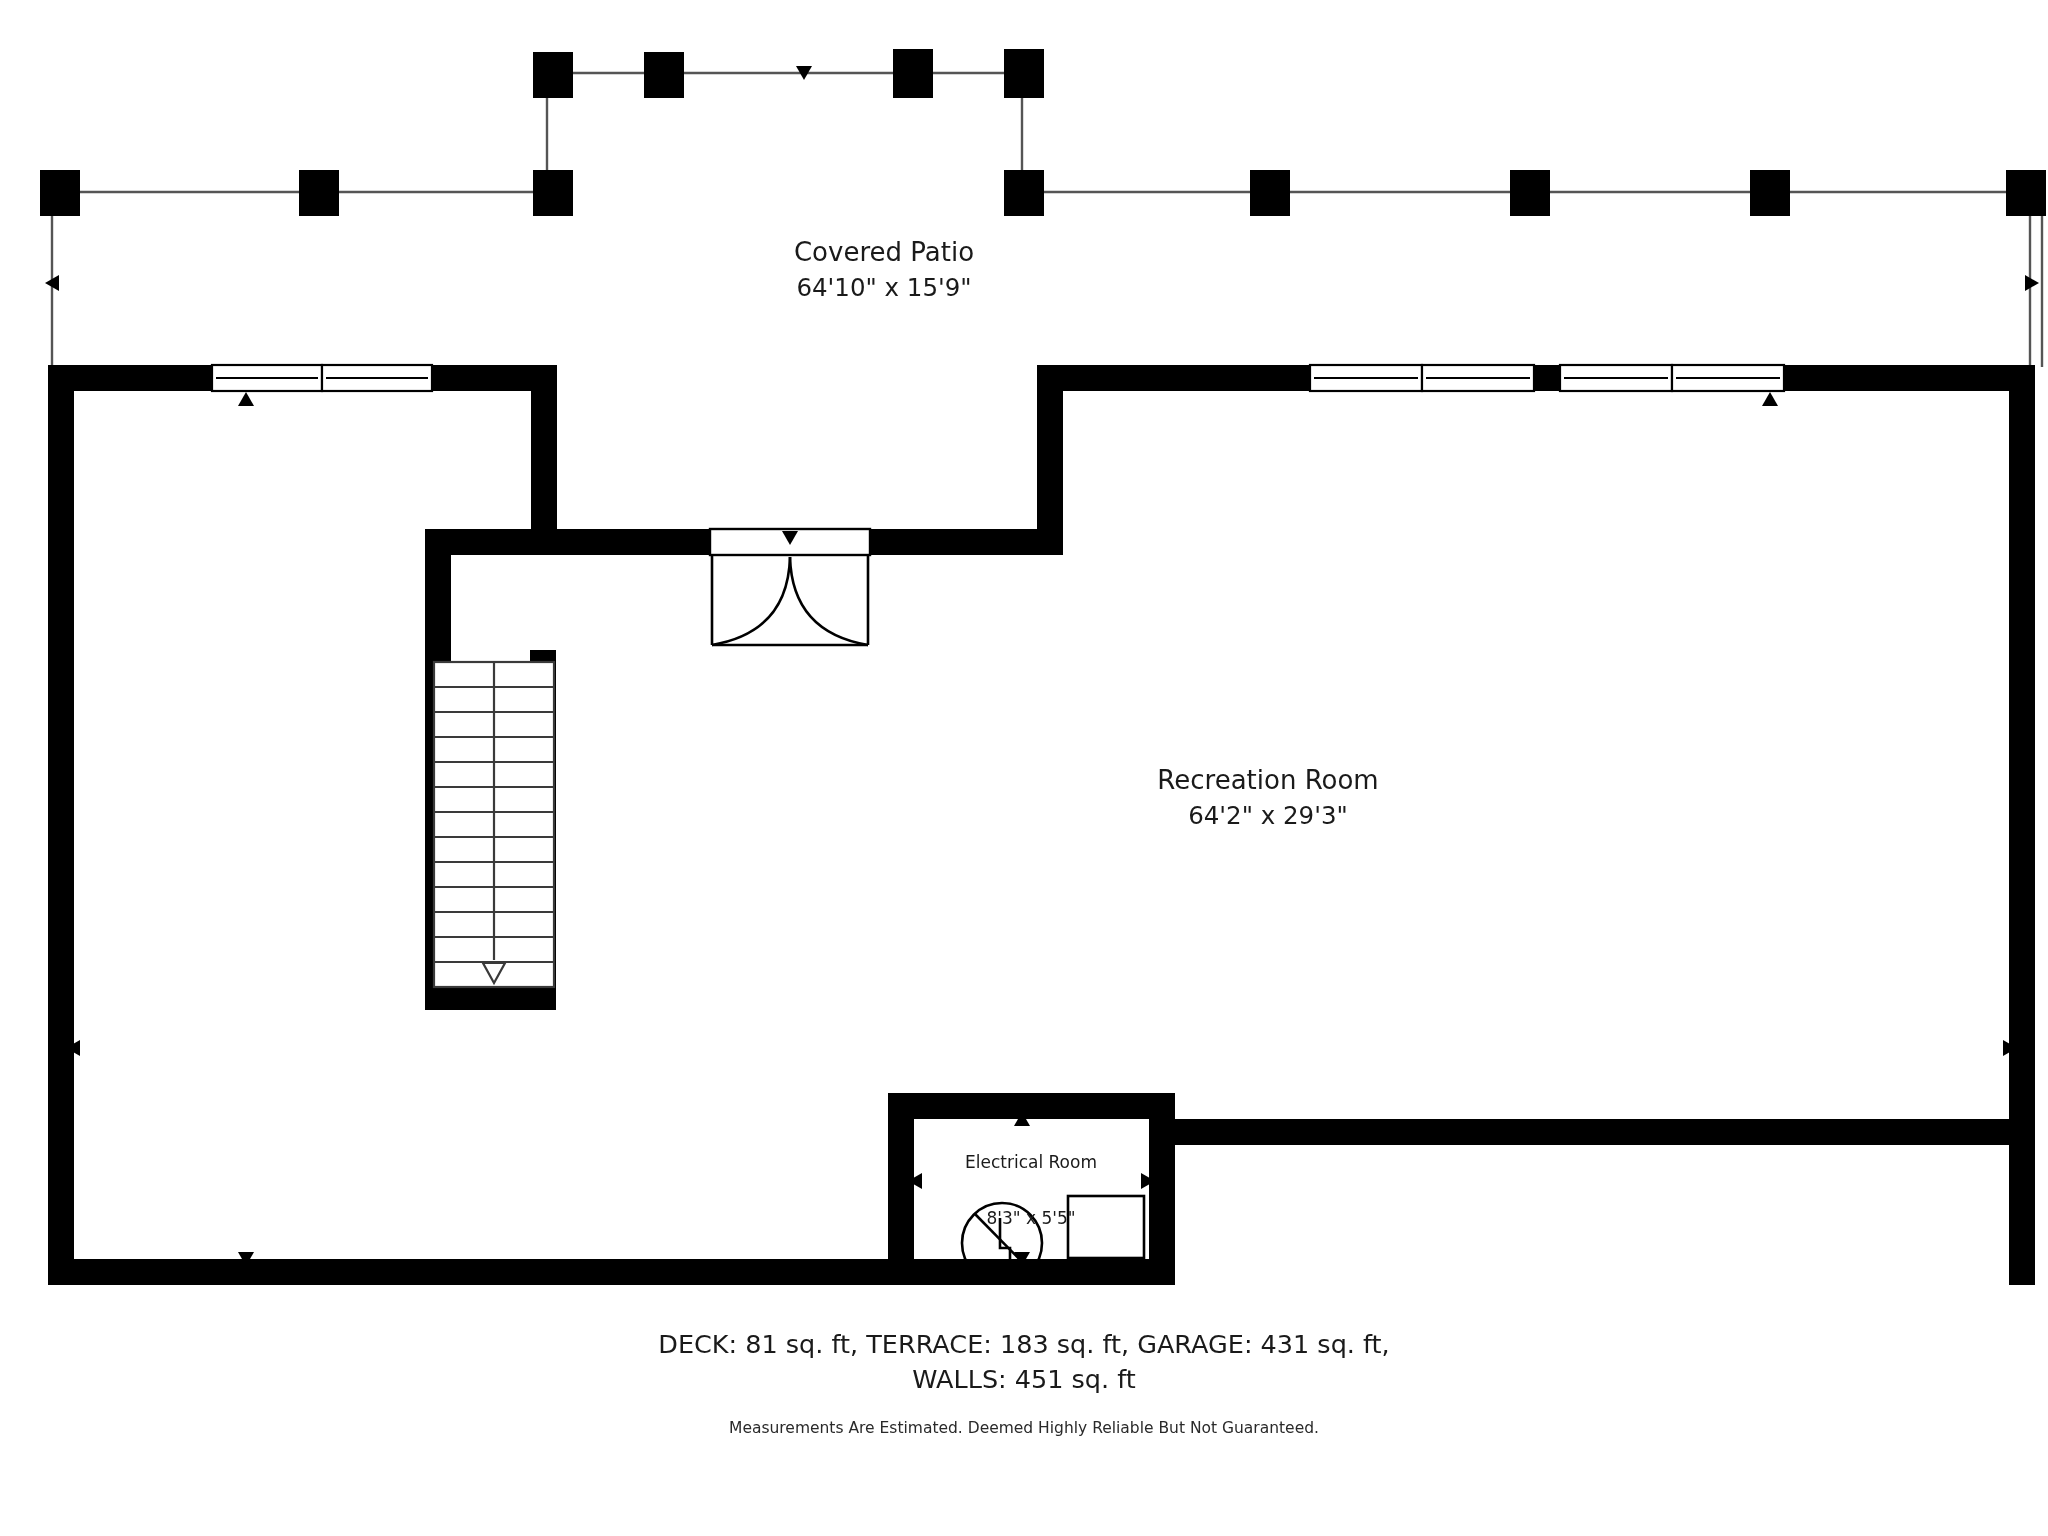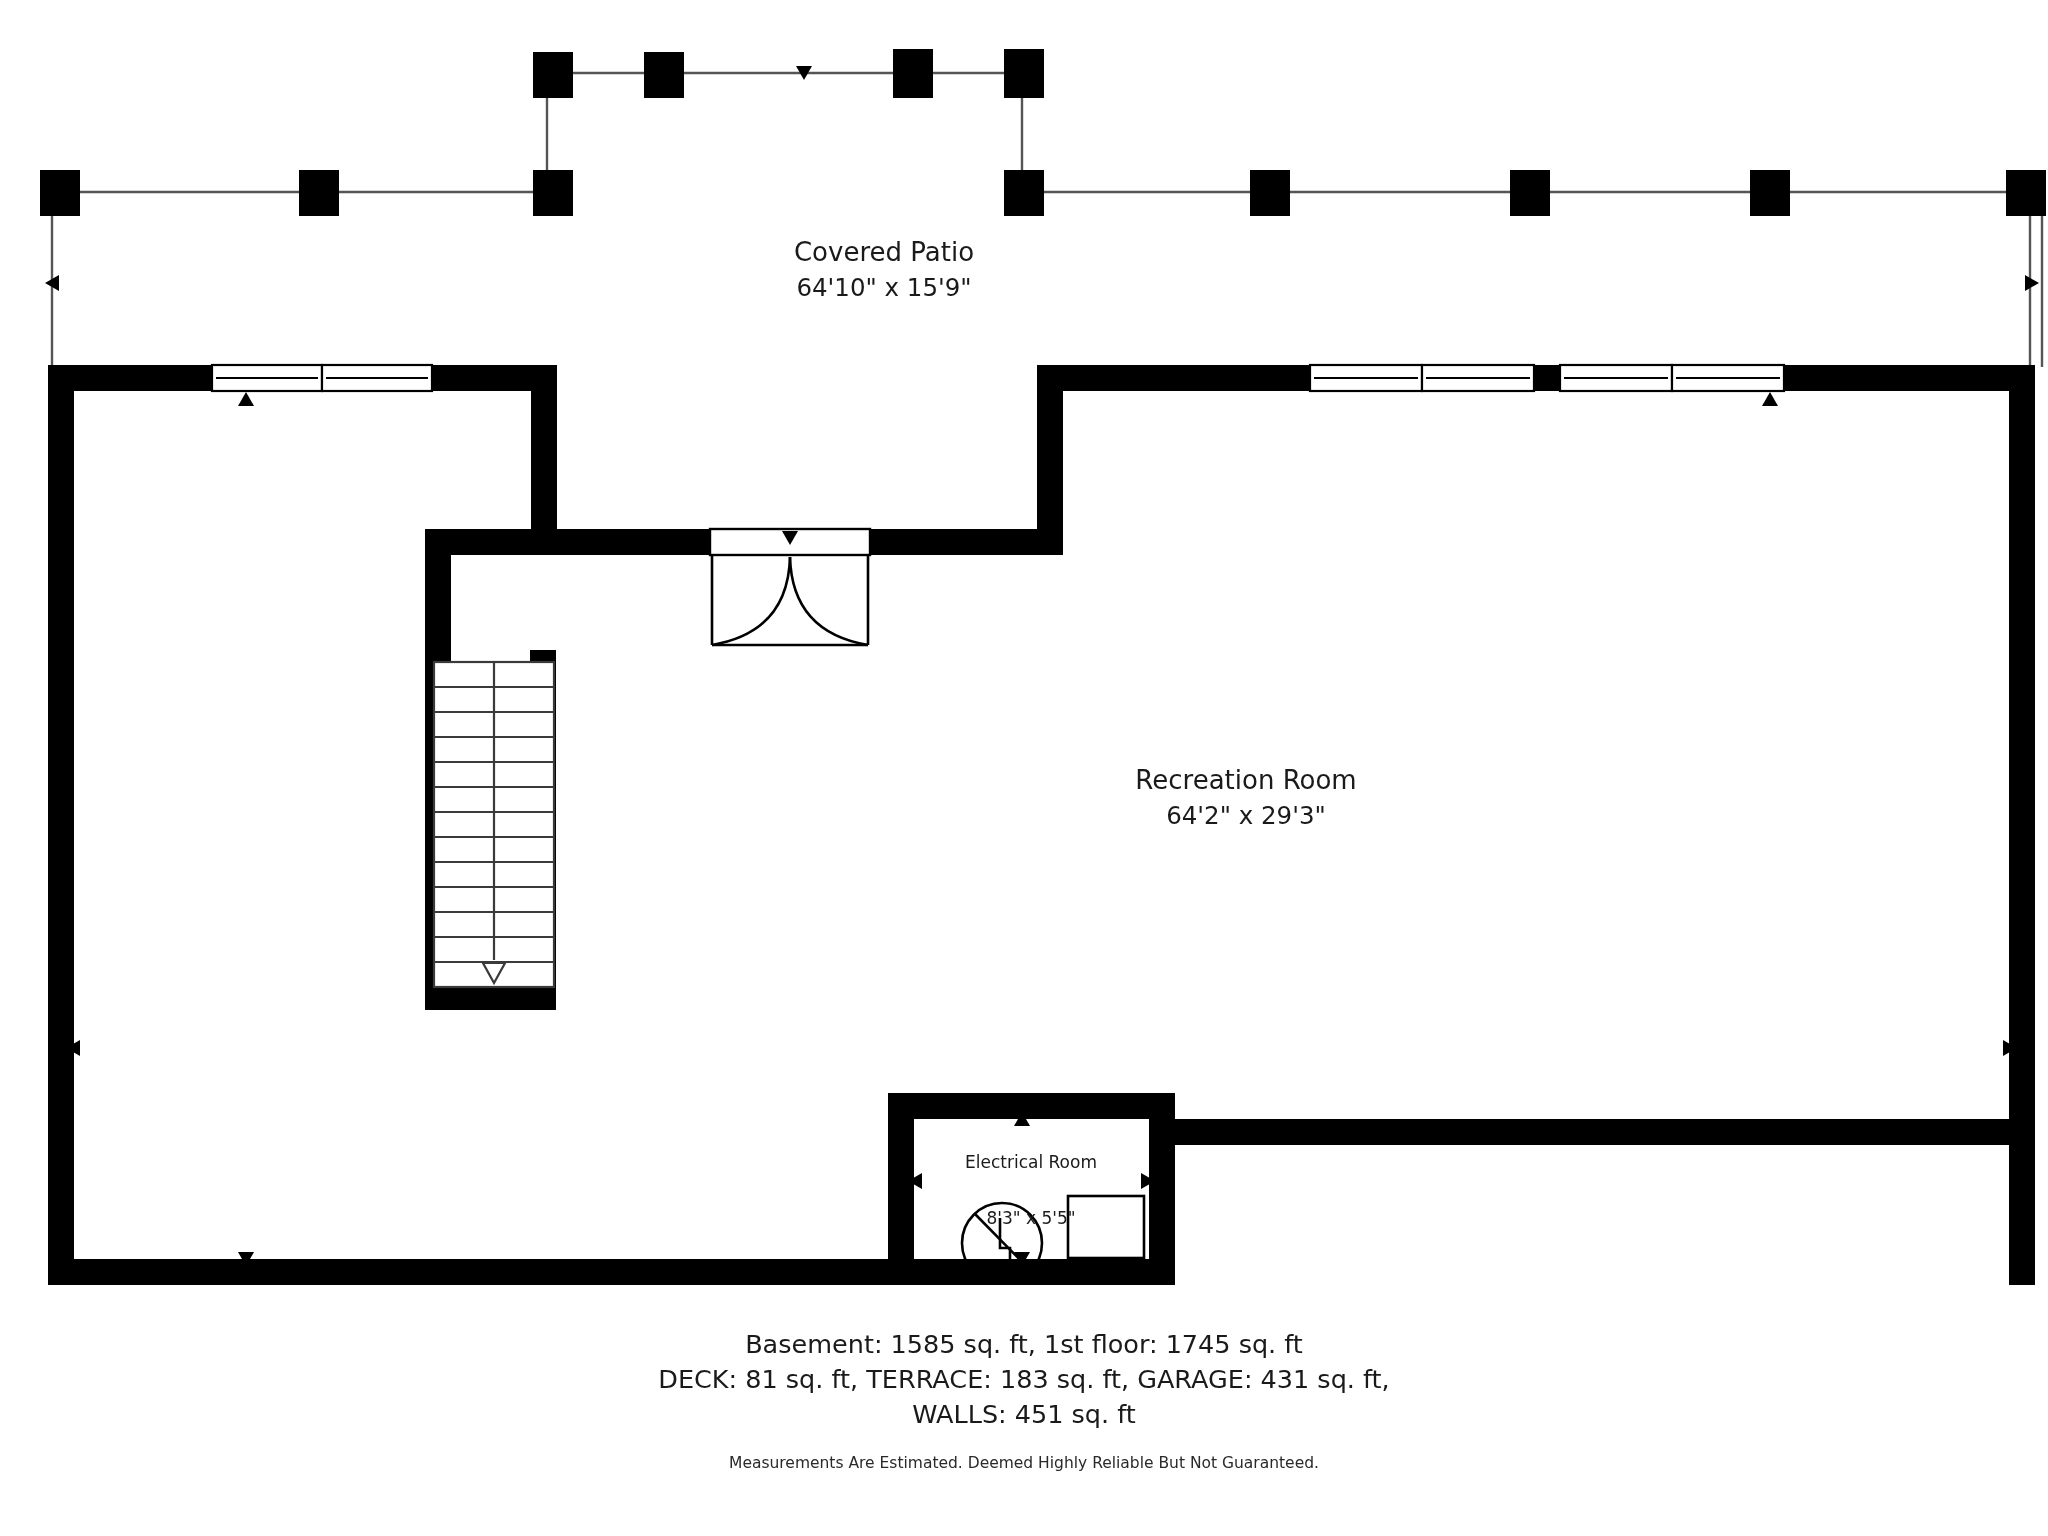--- a/index.html
+++ b/index.html
@@ -25,21 +25,21 @@
   .symline{stroke:#000000;stroke-width:2.6;fill:none;}
   .symcircle{fill:none;stroke:#000000;stroke-width:2.6;}
   .panelbox{fill:#ffffff;stroke:#000000;stroke-width:2.6;}
   .downarrow{fill:none;stroke:#3a3a3a;stroke-width:2.2;}
 
   .room-label{position:absolute;text-align:center;line-height:1.42;pointer-events:none;}
   .room-label .rname{font-size:26px;color:#1a1a1a;white-space:nowrap;}
   .room-label .rdim{font-size:24.5px;color:#1a1a1a;white-space:nowrap;}
 
   #label-covered-patio{left:674px;top:234px;width:420px;}
-  #label-recreation-room{left:1036px;top:762px;width:420px;}
+  #label-recreation-room{left:1058px;top:762px;width:420px;}
   #label-electrical-room{left:876px;top:1118px;width:310px;}
   #label-electrical-room .rname,#label-electrical-room .rdim{font-size:17px;margin-top:32px;}
 
   #summary{
     position:absolute;left:0;right:0;top:1326px;
     text-align:center;line-height:1.30;
   }
   #summary .total{font-size:27px;font-weight:bold;color:#000;letter-spacing:.1px;}
   #summary .sline{font-size:25.5px;color:#1a1a1a;margin-top:2px;}
   #summary .disclaimer{font-size:15.5px;color:#2a2a2a;margin-top:22px;}
@@ -207,19 +207,18 @@
     <div class="rname">Recreation Room</div>
     <div class="rdim">64'2" x 29'3"</div>
   </div>
 
   <div class="room-label" id="label-electrical-room">
     <div class="rname">Electrical Room</div>
     <div class="rdim">8'3" x 5'5"</div>
   </div>
 
   <div id="summary">
-    <div class="sline">Basement: 1585 sq. ft, 1st floor: 1745 sq. ft</div>
     <div class="sline">DECK: 81 sq. ft, TERRACE: 183 sq. ft, GARAGE: 431 sq. ft,</div>
     <div class="sline">WALLS: 451 sq. ft</div>
     <div class="disclaimer">Measurements Are Estimated. Deemed Highly Reliable But Not Guaranteed.</div>
   </div>
 
 </div>
 
 </body></html>

